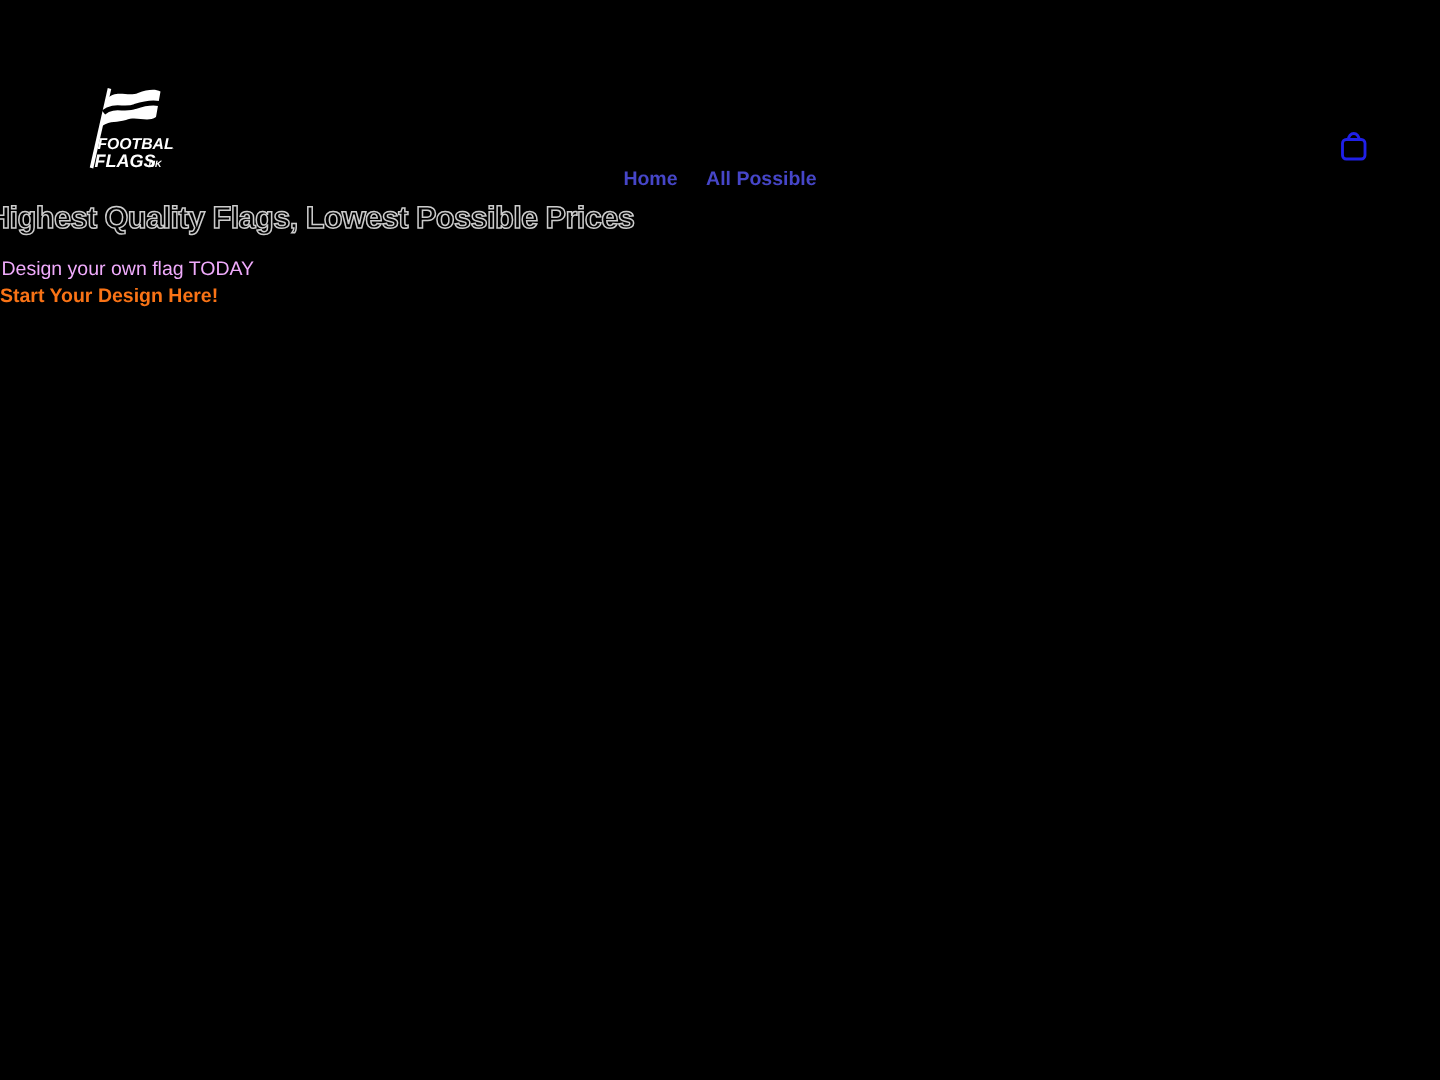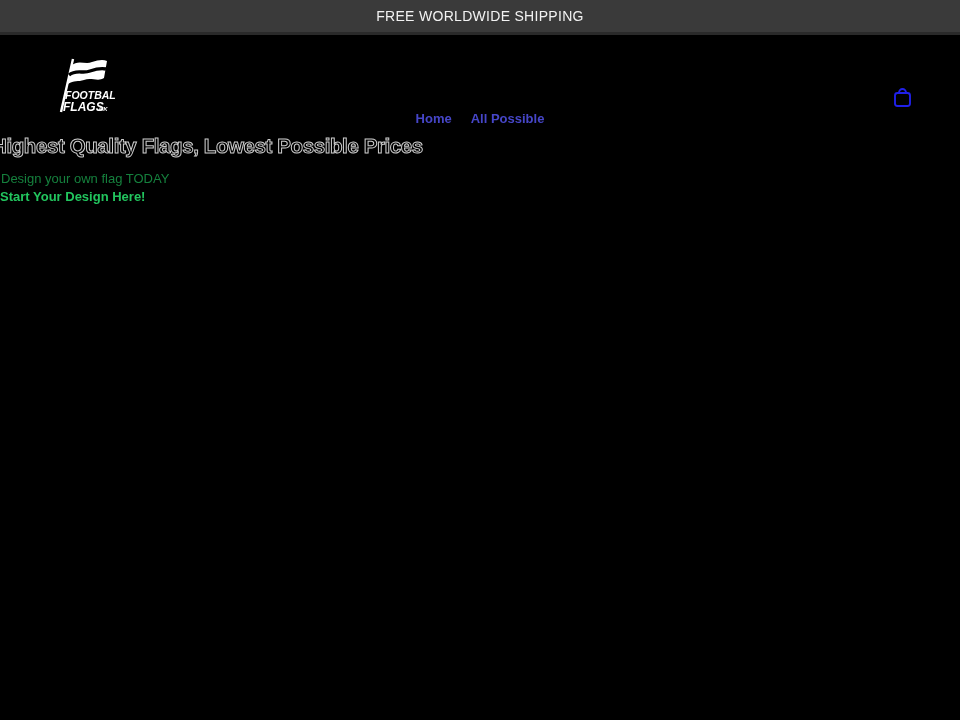--- a/index.html
+++ b/index.html
@@ -85,43 +85,40 @@
     color: #000;
     -webkit-text-stroke: 1px #cccccc;
     white-space: nowrap;
   }
   .hero-subheading {
     position: absolute;
     left: 1px;
     top: 171px;
     font-size: 13px;
     font-weight: 400;
-    color: #15803d;
+    color: #f0abfc;
     white-space: nowrap;
   }
   .hero-cta {
     position: absolute;
     left: 0px;
     top: 189px;
     font-size: 13px;
     font-weight: 700;
-    color: #22c55e;
+    color: #f97316;
     text-decoration: none;
     cursor: pointer;
     white-space: nowrap;
   }
 </style>
 </head>
 <body>
 
 <div class="page">
 
-  <div class="announcement-bar">
-    <span>FREE WORLDWIDE SHIPPING</span>
-  </div>
 
   <div class="site-header">
 
     <div class="logo">
       <svg width="62" height="58" viewBox="0 0 62 58">
 
         <path d="M19 3 L7 56" stroke="#ffffff" stroke-width="2.4" fill="none"></path>
 
         <path d="M17 10 C24 3, 31 9, 38 6 C44 4, 49 3, 53 5 L50 22 C44 26, 37 21, 30 24 C24 26, 20 24, 14 28 Z" fill="#ffffff"></path>
 

